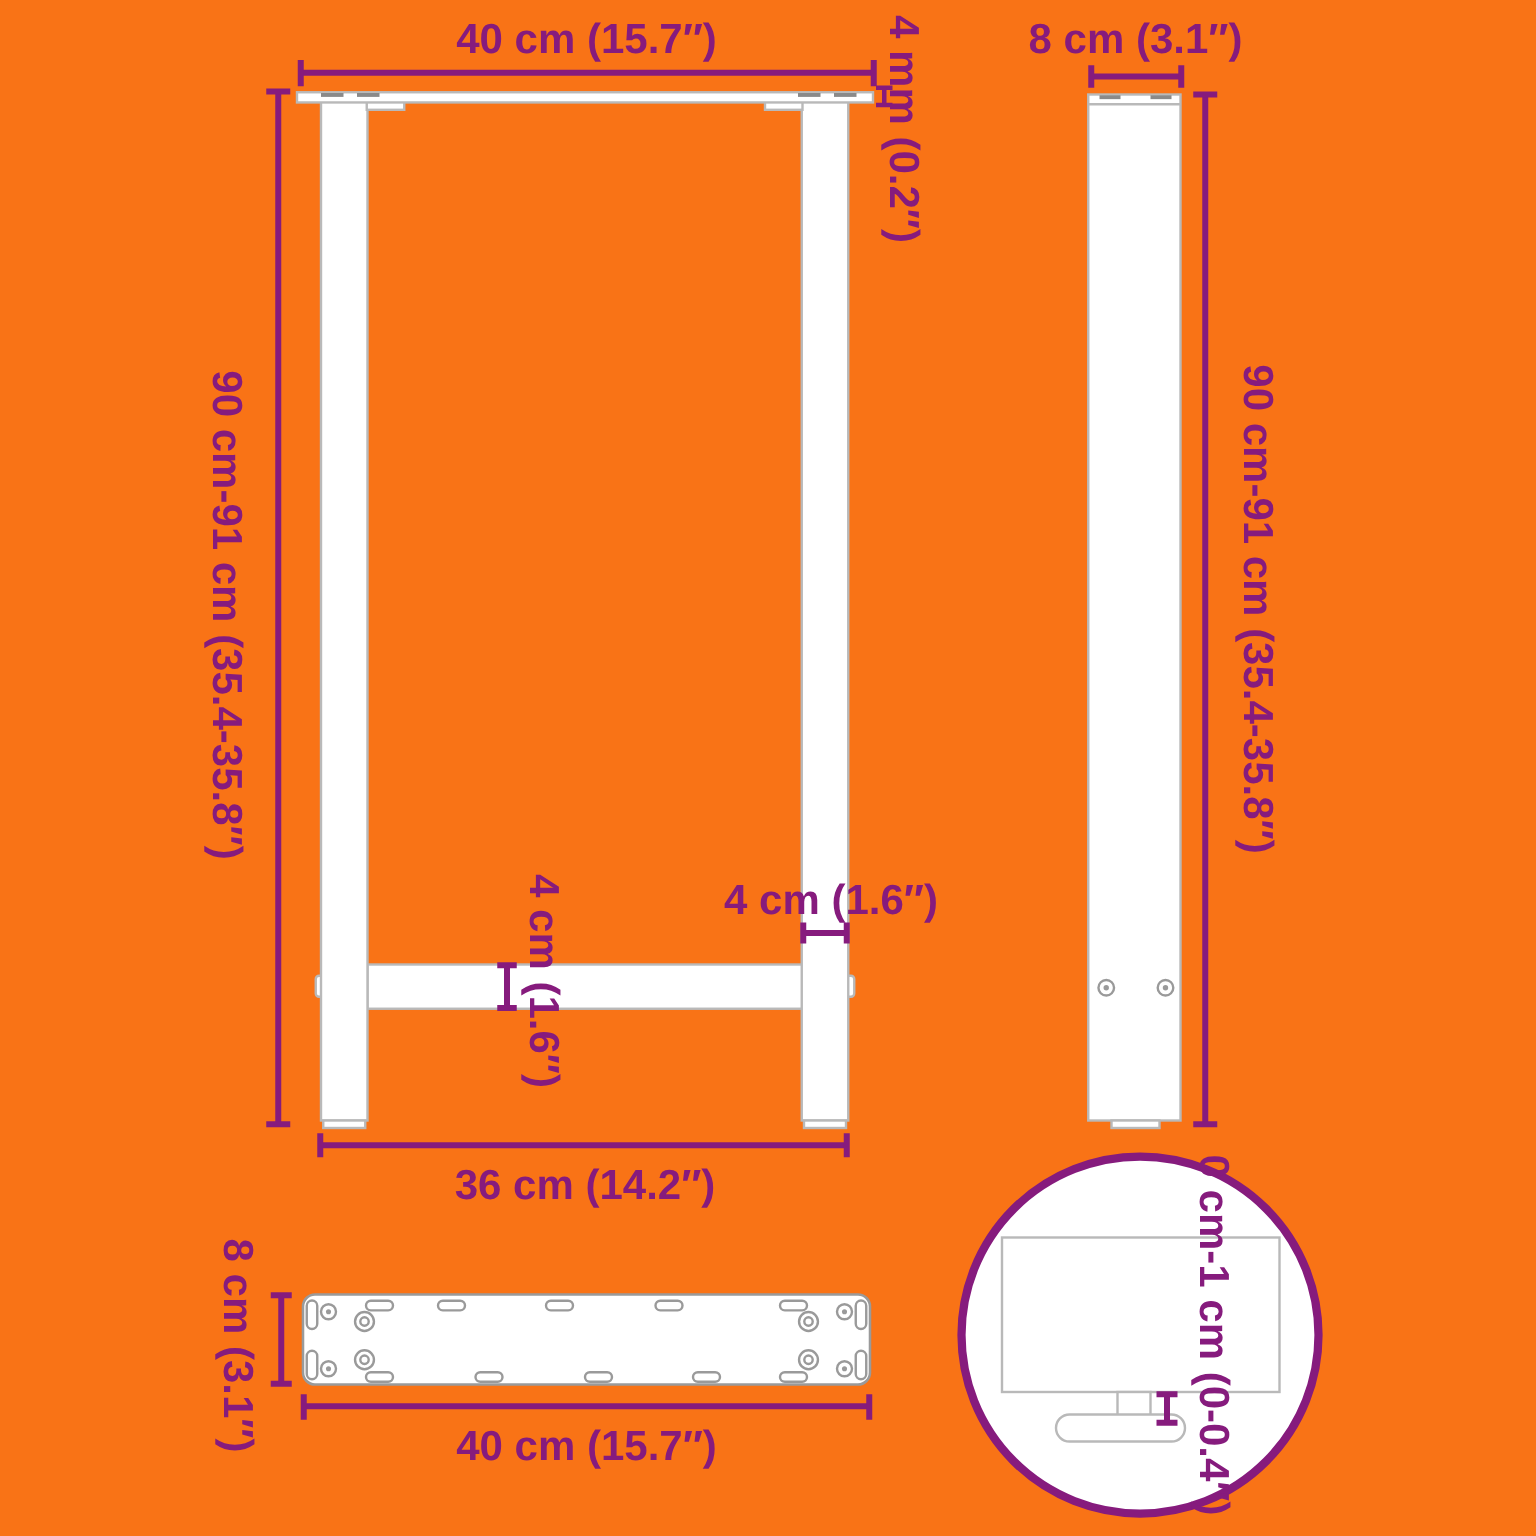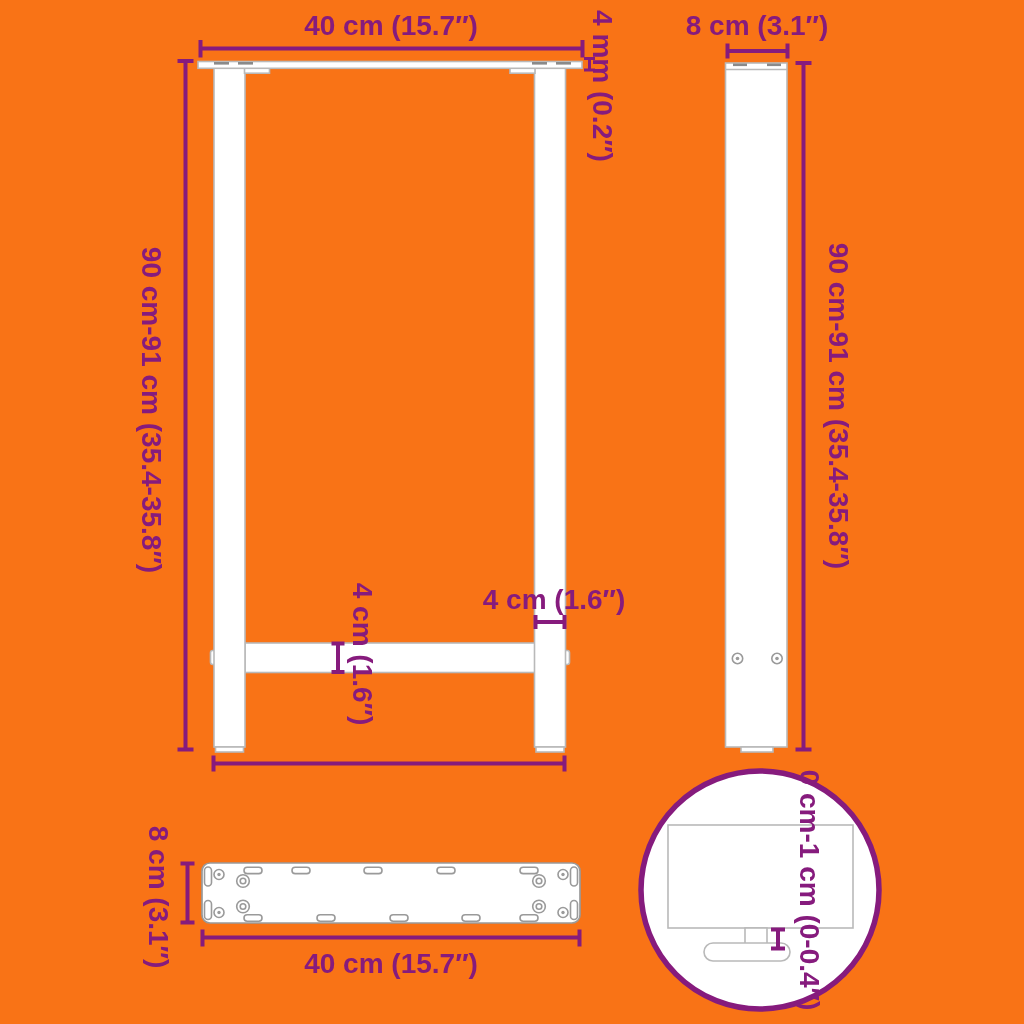--- a/index.html
+++ b/index.html
@@ -165,20 +165,21 @@
         <line x1="771" y1="948.5" x2="785" y2="948.5"></line>
       </g>
     </g>
   </svg>
 
   <div class="label" style="left:391px;top:26px">40 cm (15.7″)</div>
   <div class="label rot" style="left:602px;top:86px">4 mm (0.2″)</div>
   <div class="label rot" style="left:151px;top:410px">90 cm-91 cm (35.4-35.8″)</div>
   <div class="label" style="left:554px;top:600px">4 cm (1.6″)</div>
   <div class="label rot" style="left:362px;top:654px">4 cm (1.6″)</div>
+  <div class="label" style="left:390px;top:790px">36 cm (14.2″)</div>
 
   <div class="label" style="left:757px;top:26px">8 cm (3.1″)</div>
   <div class="label rot" style="left:838px;top:406px">90 cm-91 cm (35.4-35.8″)</div>
 
   <div class="label rot" style="left:158px;top:897px">8 cm (3.1″)</div>
   <div class="label" style="left:391px;top:964px">40 cm (15.7″)</div>
 
   <div class="label rot" style="left:809px;top:890px">0 cm-1 cm (0-0.4″)</div>
 </div>
 

